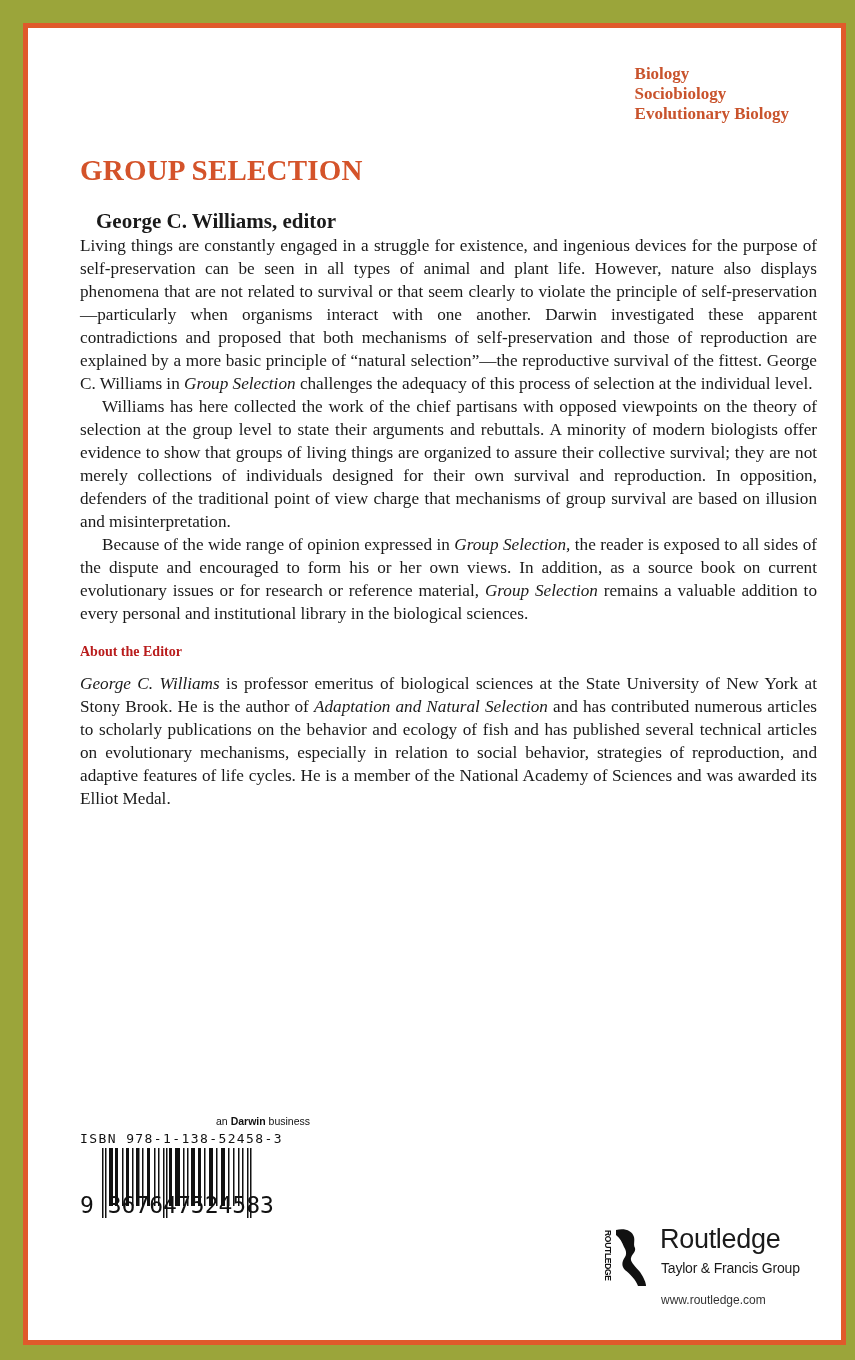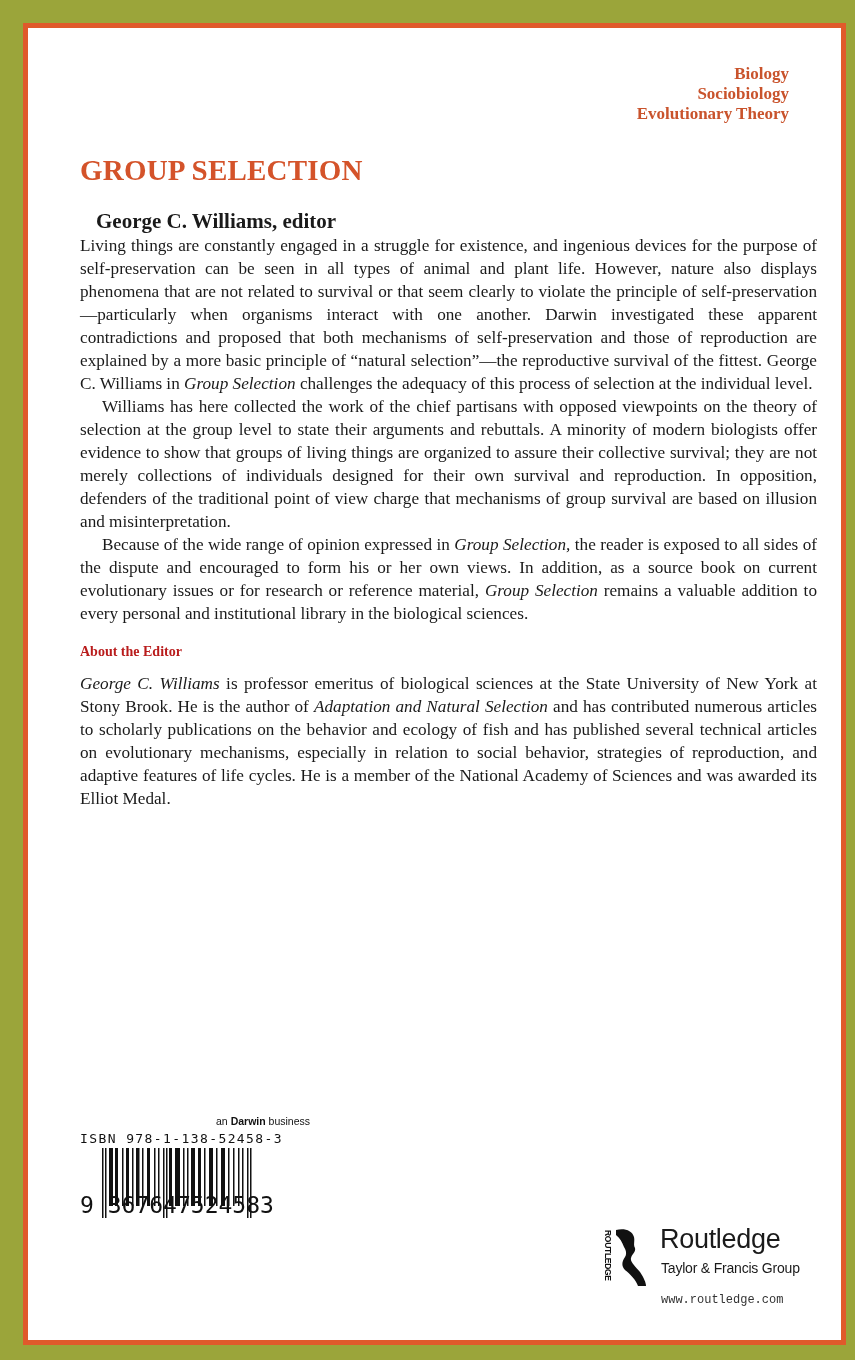--- a/index.html
+++ b/index.html
@@ -14,21 +14,20 @@
     position: absolute;
     left: 23px; top: 23px;
     width: 813px; height: 1312px;
     background: #ffffff;
     border: 5px solid #e05a2b;
     box-sizing: content-box;
   }
   .subjects {
     position: absolute;
     right: 52px; top: 36px;
-    text-align: right;
     color: #c9532c;
     font-weight: bold;
     font-size: 17px;
     line-height: 20px;
   }
   .title {
     position: absolute;
     left: 52px; top: 126px;
     color: #d4532a;
     font-weight: bold;
@@ -115,34 +114,34 @@
   }
   .routledge-group {
     position: absolute; left: 61px; top: 36px;
     font-family: Liberation Sans, sans-serif;
     font-size: 14px;
     color: #1a1a1a;
     letter-spacing: -0.2px;
   }
   .routledge-url {
     position: absolute; left: 61px; top: 69px;
-    font-family: Liberation Mono, monospace;
+    font-family: Liberation Sans, sans-serif;
     font-size: 12px;
     color: #333;
   }
 </style>
 </head>
 <body>
 
 <div class="cover-panel">
 
   <div class="subjects">
     <div>Biology</div>
     <div>Sociobiology</div>
-    <div>Evolutionary Theory</div>
+    <div>Evolutionary Biology</div>
   </div>
 
   <h1 class="title">GROUP SELECTION</h1>
   <h2 class="editor">George C. Williams, editor</h2>
 
   <div class="body-text">
     <p><span>Living things are constantly engaged in a struggle for existence, and ingenious devices for the purpose of self-preservation can be seen in all types of animal and plant life. However, nature also displays phenomena that are not related to survival or that seem clearly to violate the principle of self-preservation—particularly when organisms interact with one another. Darwin investigated these apparent contradictions and proposed that both mechanisms of self-preservation and those of reproduction are explained by a more basic principle of “natural selection”—the reproductive survival of the fittest. George C. Williams in </span><i>Group Selection</i><span> challenges the adequacy of this process of selection at the individual level.</span></p>
     <p class="indent">Williams has here collected the work of the chief partisans with opposed viewpoints on the theory of selection at the group level to state their arguments and rebuttals. A minority of modern biologists offer evidence to show that groups of living things are organized to assure their collective survival; they are not merely collections of individuals designed for their own survival and reproduction. In opposition, defenders of the traditional point of view charge that mechanisms of group survival are based on illusion and misinterpretation.</p>
     <p class="indent"><span>Because of the wide range of opinion expressed in </span><i>Group Selection,</i><span> the reader is exposed to all sides of the dispute and encouraged to form his or her own views. In addition, as a source book on current evolutionary issues or for research or reference material, </span><i>Group Selection</i><span> remains a valuable addition to every personal and institutional library in the biological sciences.</span></p>
 

